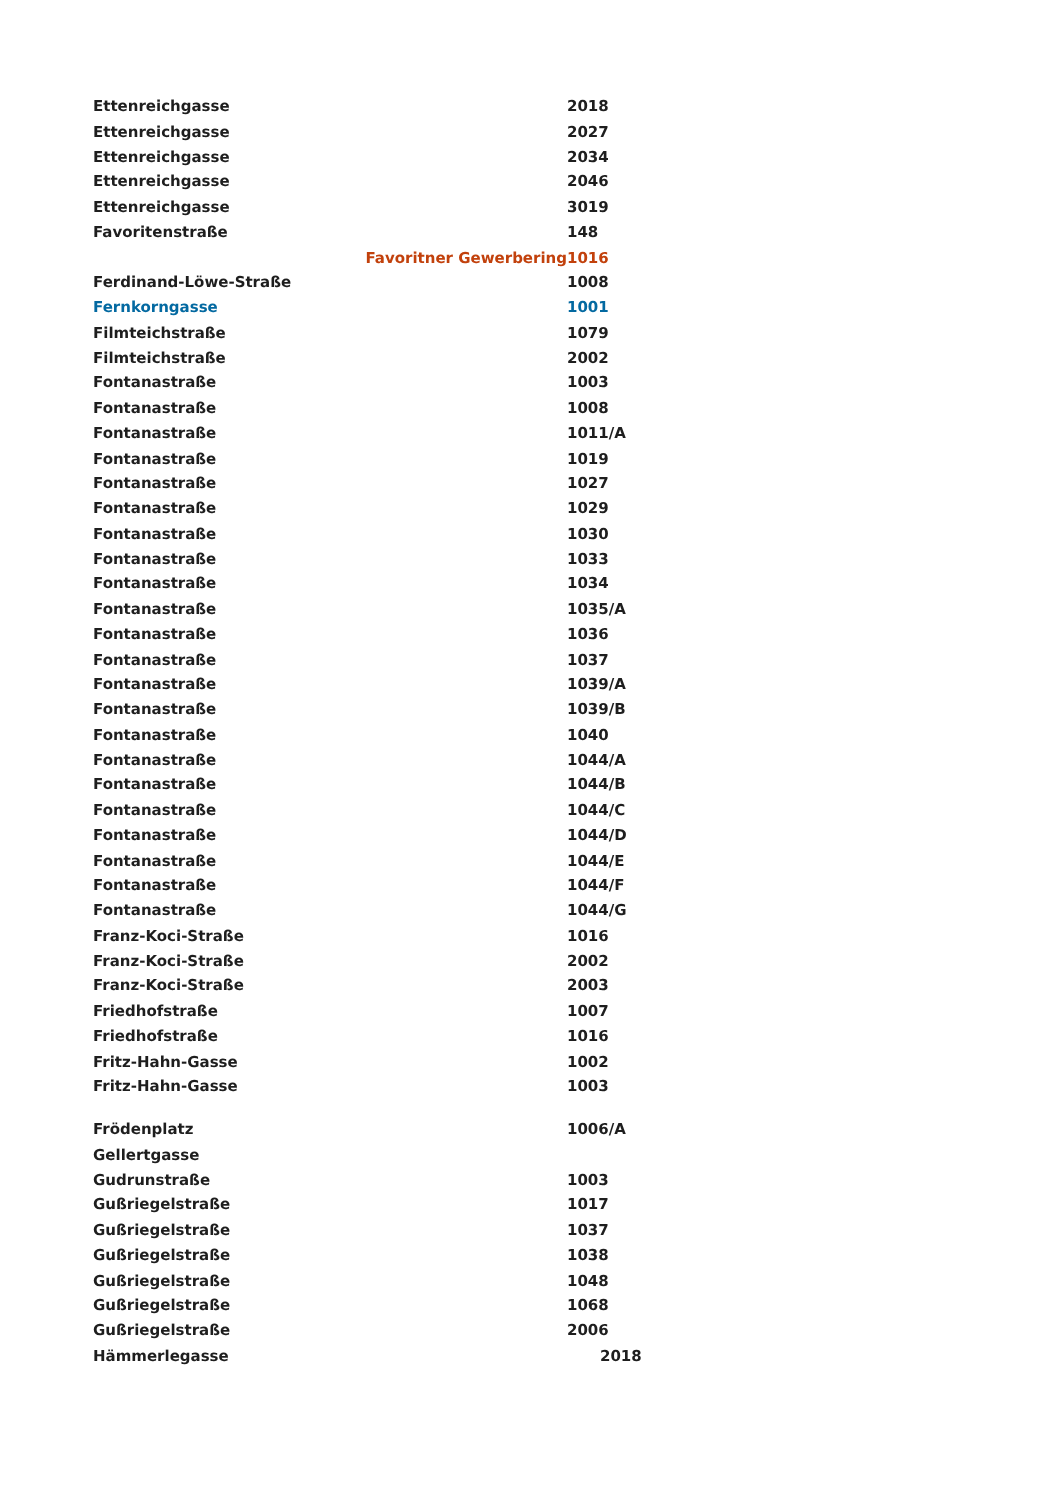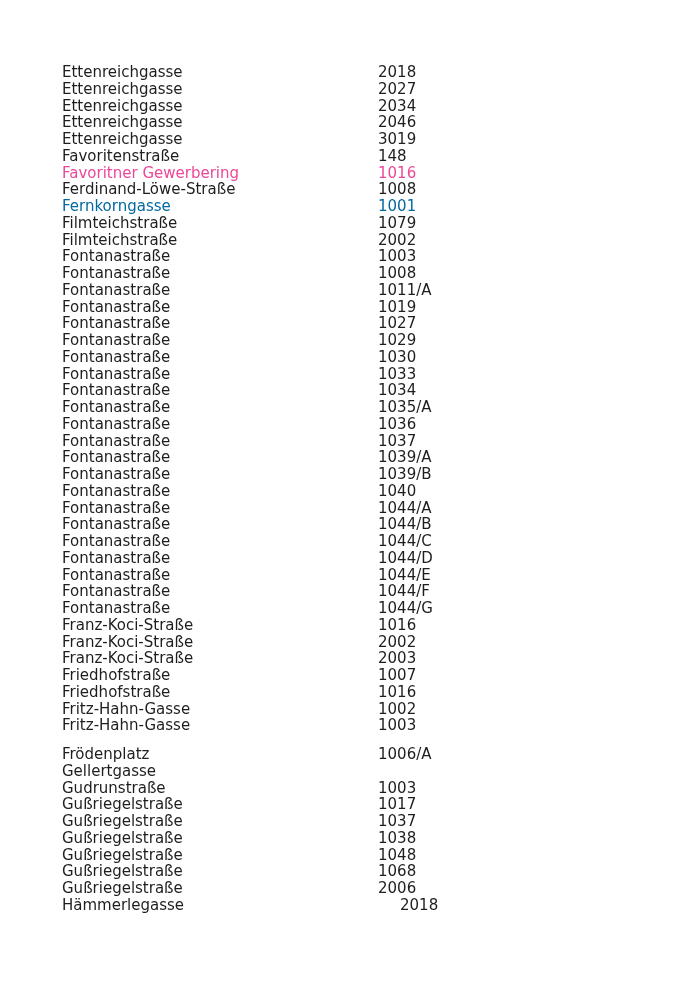--- a/index.html
+++ b/index.html
@@ -19,23 +19,24 @@
     position: absolute;
     top: 64px;
     left: 62px;
     right: 20px;
   }
   .row {
     display: flex;
     align-items: baseline;
     height: 16.76px;
     line-height: 16.76px;
-    font-size: 15px;
+    font-size: 10px;
     color: #1e1e1e;
     white-space: nowrap;
+    font-weight: bold;
   }
   .street {
     display: inline-block;
     width: 316px;
     flex: 0 0 316px;
   }
   .code {
     display: inline-block;
   }
 </style>
@@ -67,21 +68,21 @@
   <div class="row" style="color: rgb(30, 30, 30);">
     <span class="street">Ettenreichgasse</span>
     <span class="code">3019</span>
   </div>
 
   <div class="row" style="color: rgb(30, 30, 30);">
     <span class="street">Favoritenstraße</span>
     <span class="code">148</span>
   </div>
 
-  <div class="row" style="color: #ec4899;">
+  <div class="row" style="color: #c2410c; text-align: right;">
     <span class="street">Favoritner Gewerbering</span>
     <span class="code">1016</span>
   </div>
 
   <div class="row" style="color: rgb(30, 30, 30);">
     <span class="street">Ferdinand-Löwe-Straße</span>
     <span class="code">1008</span>
   </div>
 
   <div class="row" style="color: #0369a1;">

